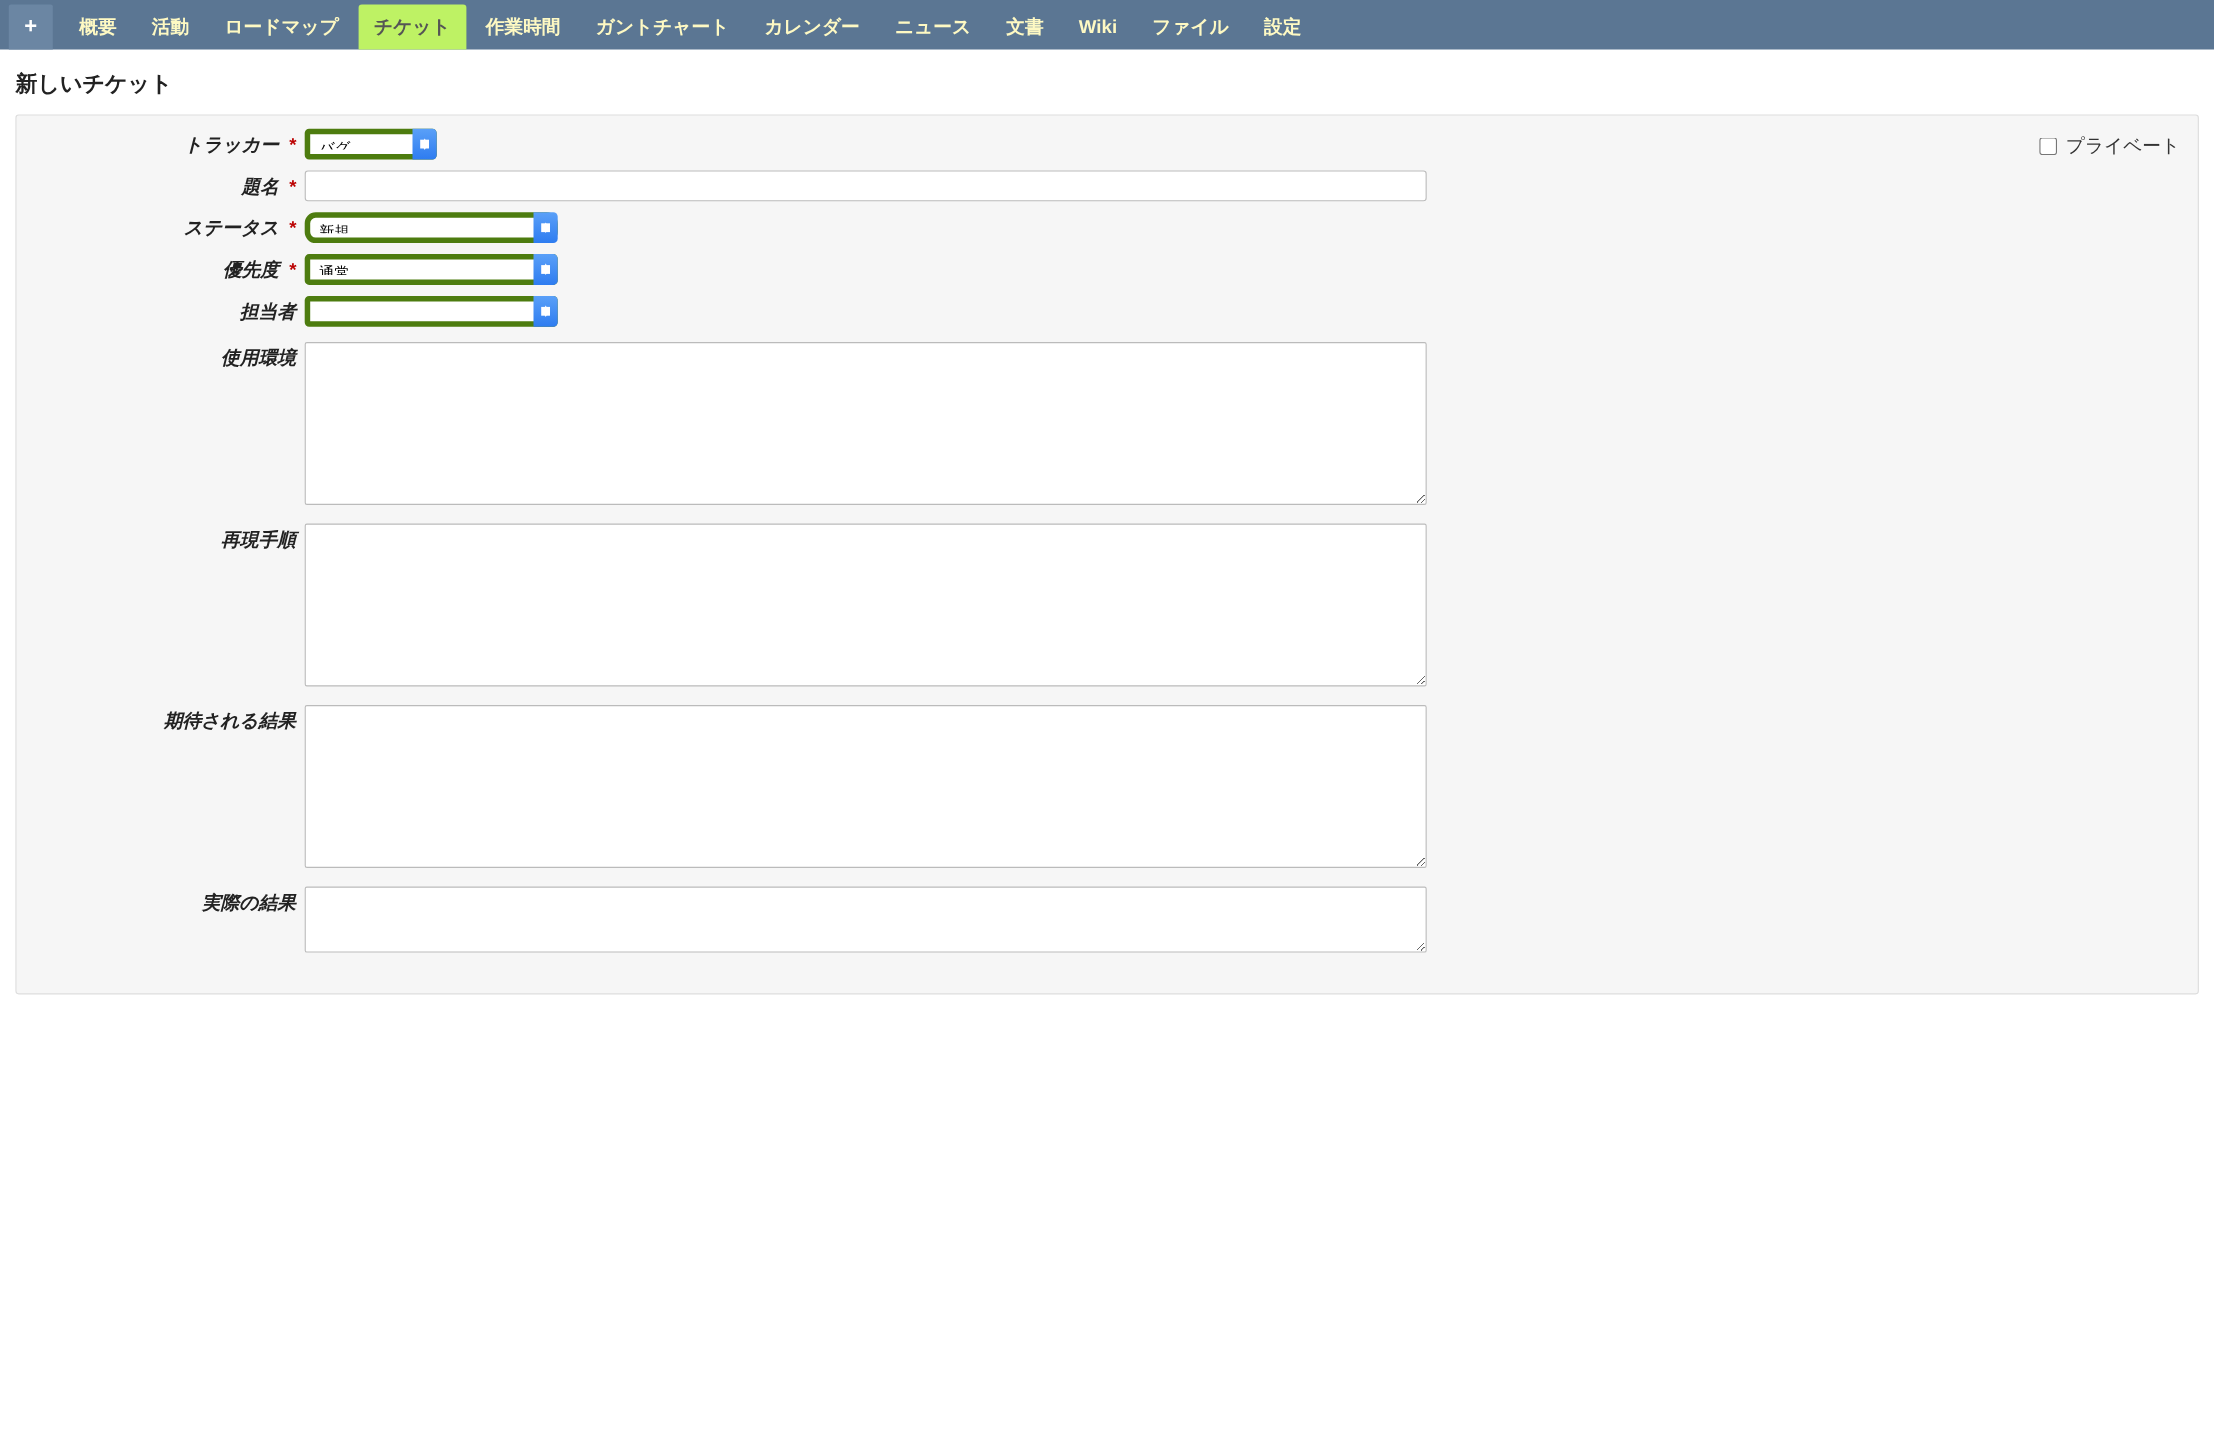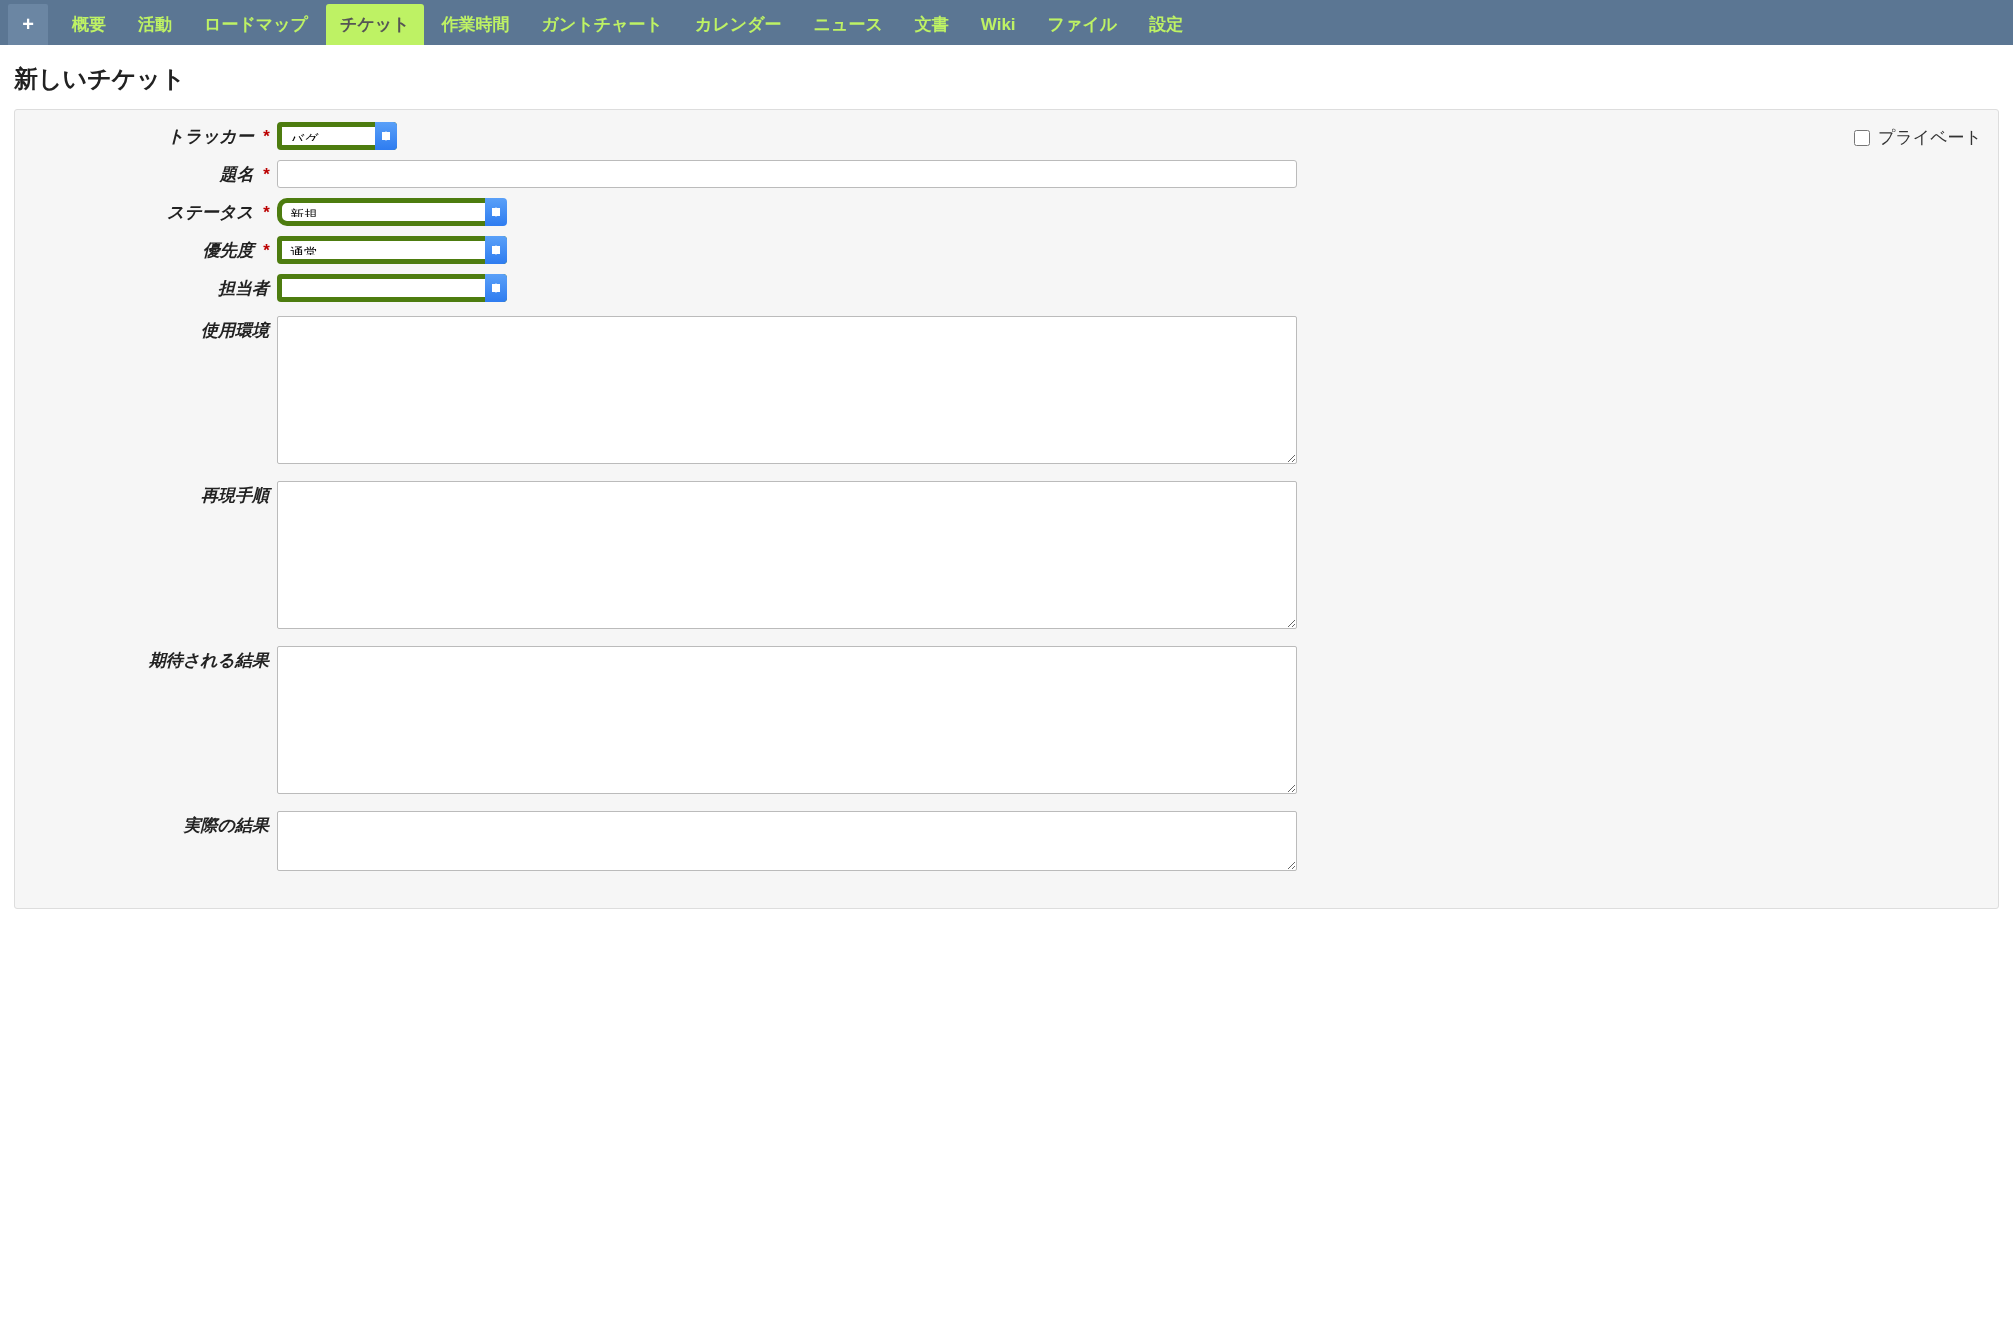--- a/index.html
+++ b/index.html
@@ -24,36 +24,36 @@
     color: #fff; font-size: 20px; font-weight: bold;
     background: #6b86a3;
     margin: 4px 8px 0 2px;
     border-radius: 2px 2px 0 0;
     cursor: pointer;
     height: 41px;
   }
   .topnav .tab {
     padding: 0 14px;
     display: flex; align-items: center;
-    color: #bef264;
+    color: #fef9c3;
     font-size: 17px;
     font-weight: bold;
     cursor: pointer;
     margin: 4px 2px 0 2px;
     border-radius: 3px 3px 0 0;
     height: 41px;
     white-space: nowrap;
   }
   .topnav .tab.active {
     background: #bef264;
     color: #555;
   }
   
   h1.page-title {
-    font-size: 24px;
+    font-size: 20px;
     font-weight: bold;
     margin: 18px 14px 14px;
     color: #222;
   }
   
   .formbox {
     border: 1px solid #ddd;
     border-radius: 3px;
     background: #f6f6f6;
     margin: 0 14px 30px;

